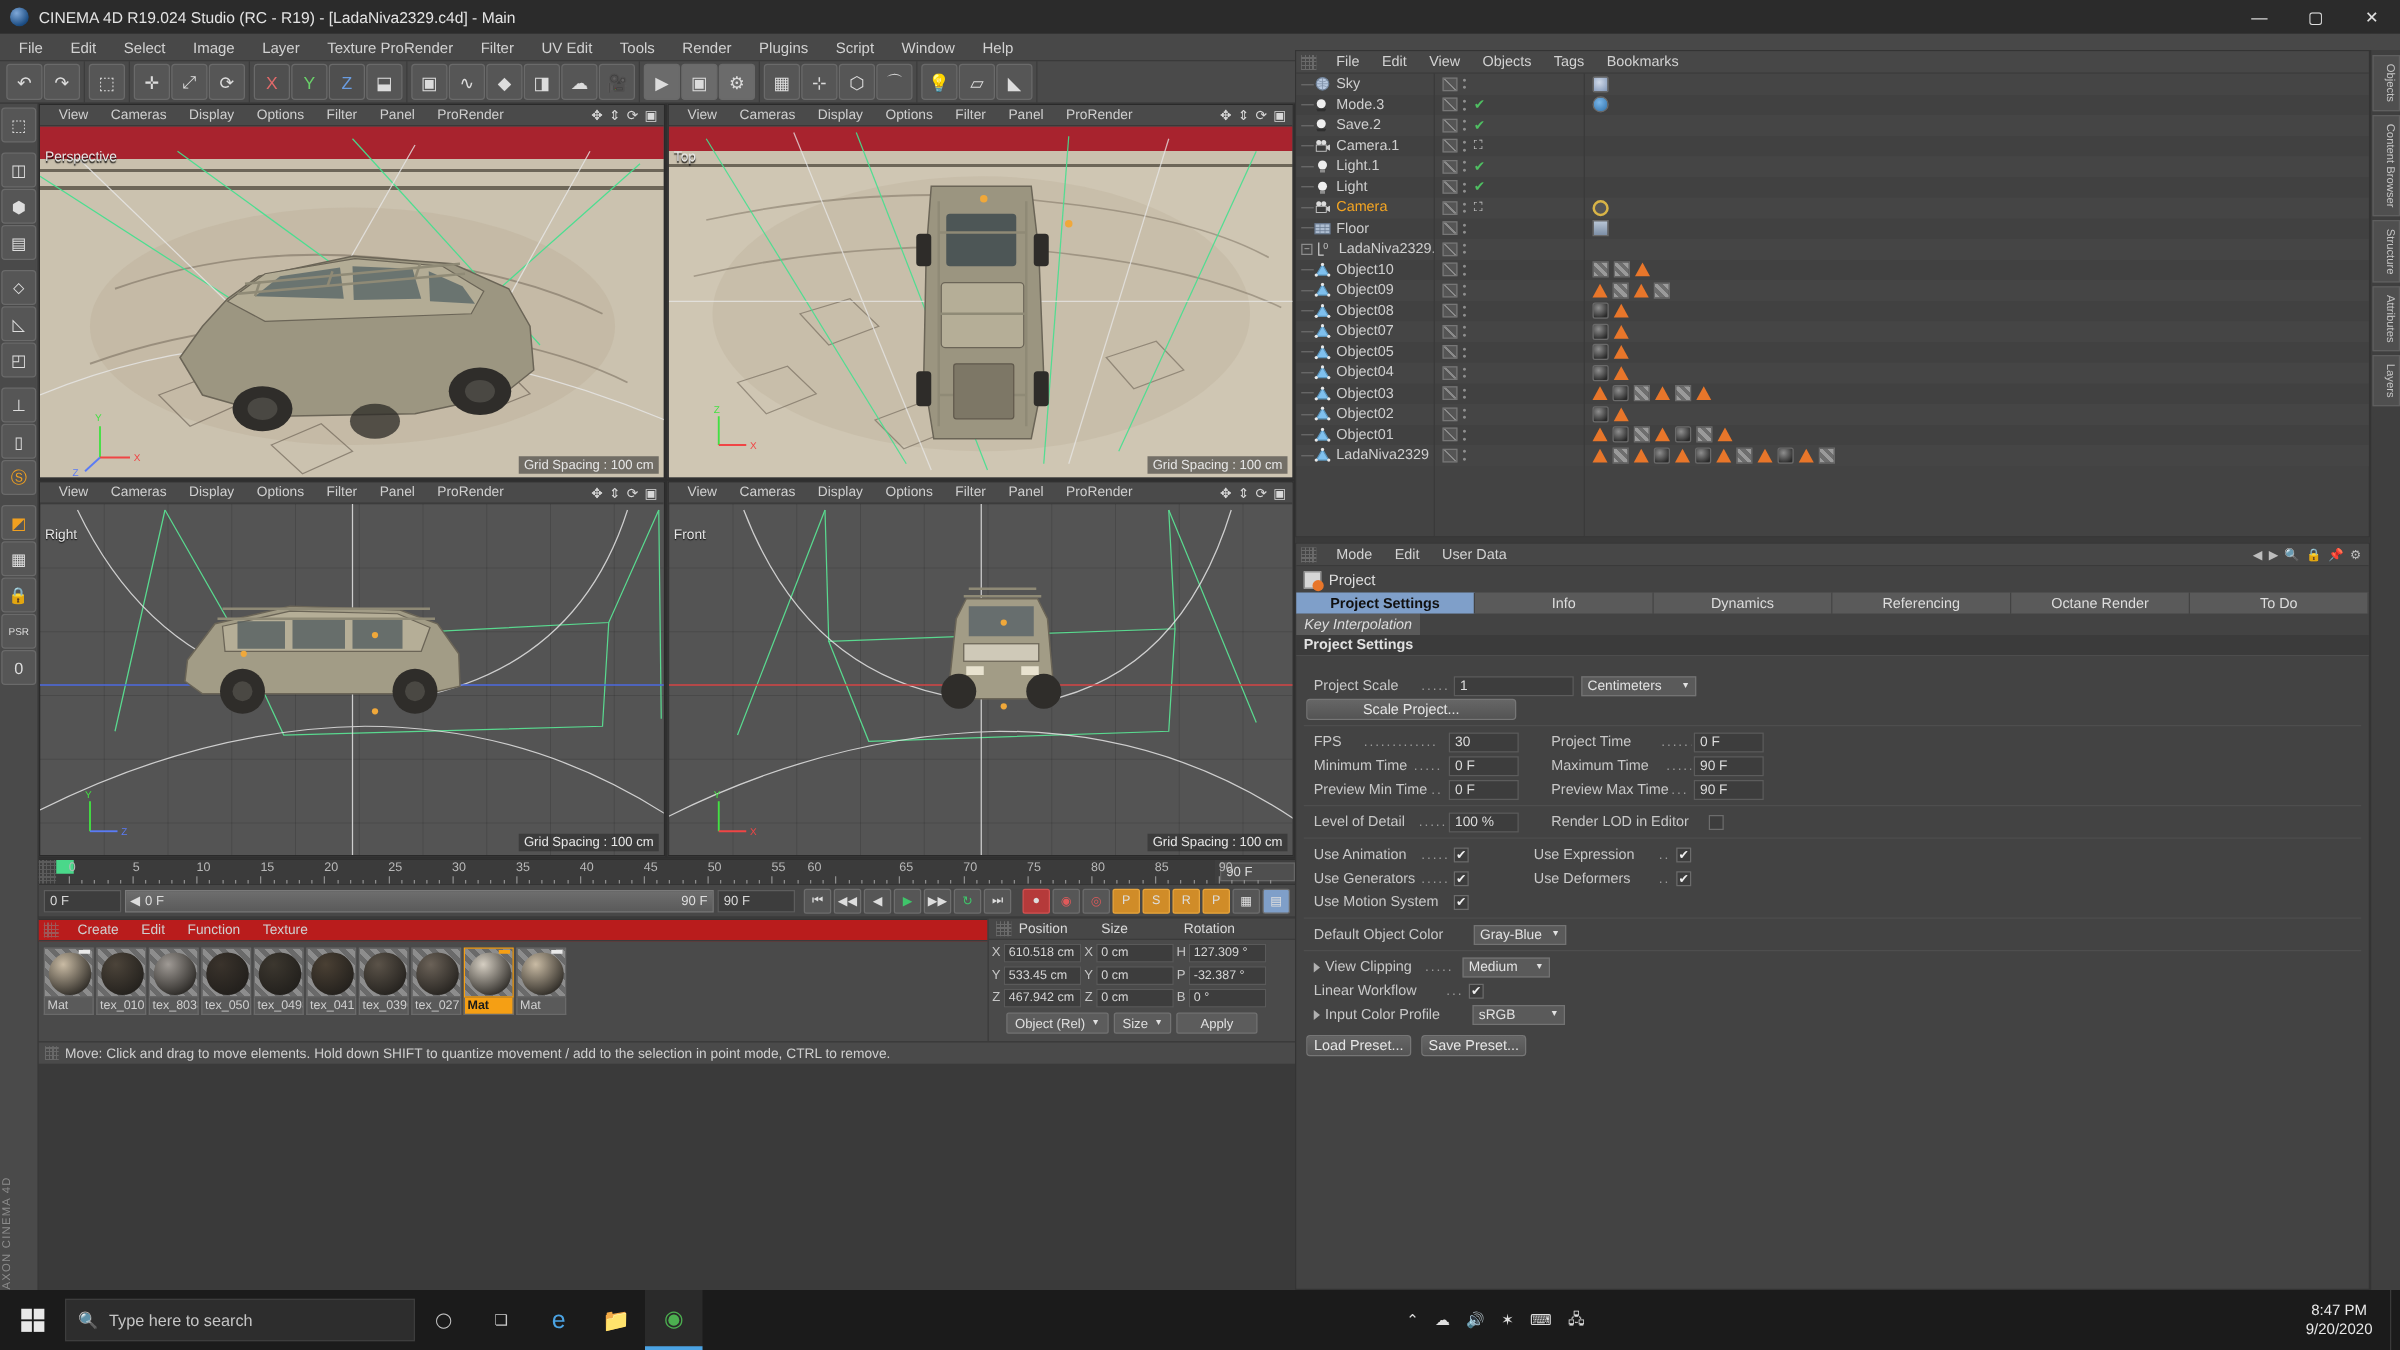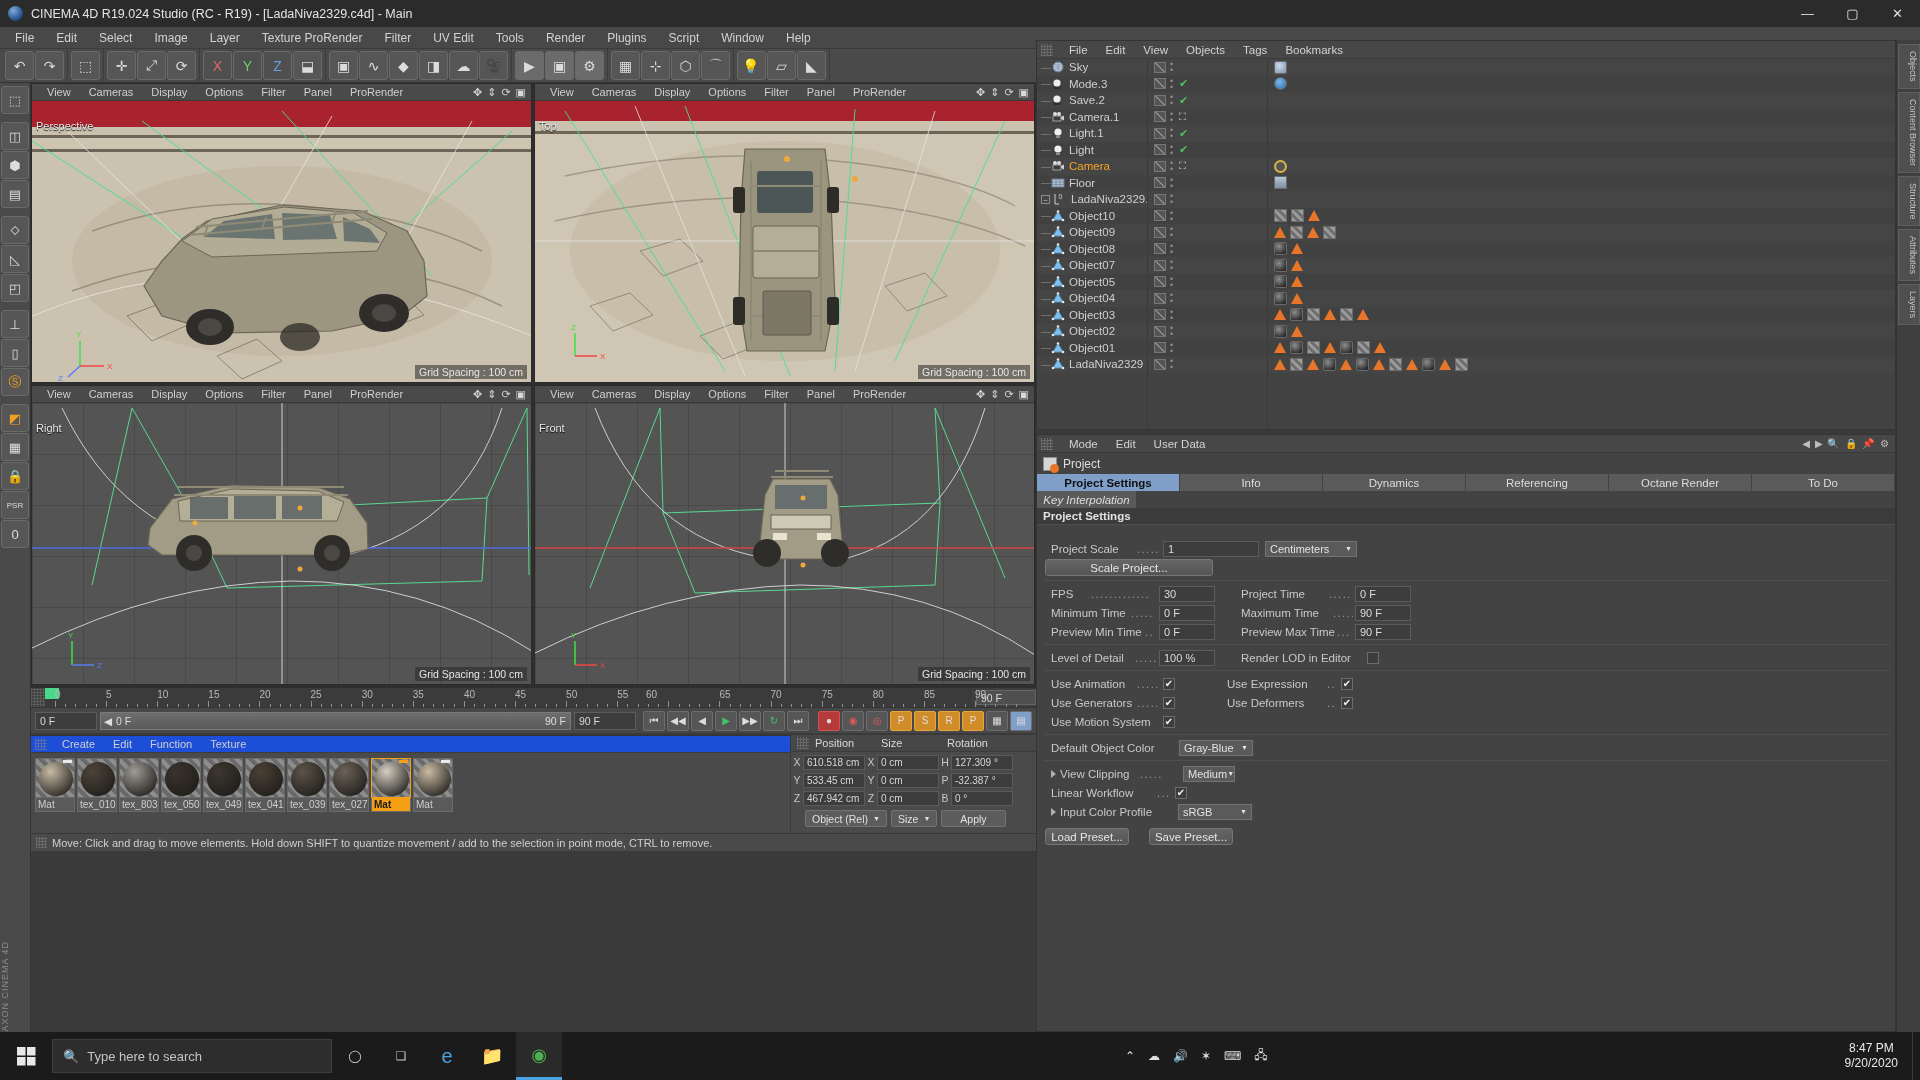--- a/index.html
+++ b/index.html
@@ -127,21 +127,21 @@
            border-radius:2px; display:flex; align-items:center; justify-content:center;
            font-size:10px; color:#ddd; }
   .tplay.green { color:#3fc46a; }
   .tplay.red { background:#b53a3a; border-color:#d25252; }
   .tplay.orange { background:#d08c28; border-color:#e8a53c; }
 
   
   .matman { position:absolute; left:31px; top:735px; width:1005px; height:98px;
             background:#4a4a4a; border-top:1px solid #343434; }
   .matmenu { height:17px; display:flex; align-items:center; padding-left:4px;
-             background:#1d4ed8; border-bottom:1px solid #3b3b3b; }
+             background:#b91c1c; border-bottom:1px solid #3b3b3b; }
   .matmenu .gr { width:12px; height:12px; margin-right:6px;
                  background: repeating-linear-gradient(0deg,#888 0 1px,transparent 1px 3px),
                              repeating-linear-gradient(90deg,#888 0 1px,transparent 1px 3px);
                  opacity:.55; }
   .matmenu .mm { padding:0 9px; font-size:11px; color:#d0d0d0; line-height:17px; }
   .matlist { display:flex; gap:2px; padding:5px 4px; }
   .matcell { width:40px; }
   .matthumb { width:40px; height:40px; border:1px solid #6a6a6a; position:relative;
      background:
        repeating-linear-gradient(45deg,#8d8d8d 0 4px,#6a6a6a 4px 8px); }
@@ -1490,39 +1490,39 @@
           <span>Gray-Blue</span>
           <span class="car">▼</span>
         </div>
       </div>
       <div class="sep-line"></div>
 
       <div class="prow">
         <div class="tri"></div>
         <span class="plabel" style="width:80px">View Clipping</span>
         <span class="dotfill" style="width:26px">.....</span>
-        <div class="pdrop" style="width:52px;margin-left:17px">
+        <div class="pdrop" style="width:70px;margin-left:4px">
           <span>Medium</span>
           <span class="car">▼</span>
         </div>
       </div>
       <div class="prow">
         <span class="plabel" style="width:106px">Linear Workflow</span>
         <span class="dotfill" style="width:18px">...</span>
         <div class="pcheck on"></div>
       </div>
       <div class="prow">
         <div class="tri"></div>
         <span class="plabel" style="width:114px">Input Color Profile</span>
         <div class="pdrop" style="width:74px;margin-left:4px">
           <span>sRGB</span>
           <span class="car">▼</span>
         </div>
       </div>
-      <div class="prow" style="margin-top:6px;gap:20px">
+      <div class="prow" style="margin-top:6px;gap:8px">
         <div class="pbtn" style="width:84px;margin-left:-6px">Load Preset...</div>
         <div class="pbtn" style="width:84px">Save Preset...</div>
       </div>
     </div>
   </div>
 
   <div class="edgetabs">
     <div class="etab">Objects</div>
     <div class="etab">Content Browser</div>
     <div class="etab">Structure</div>

